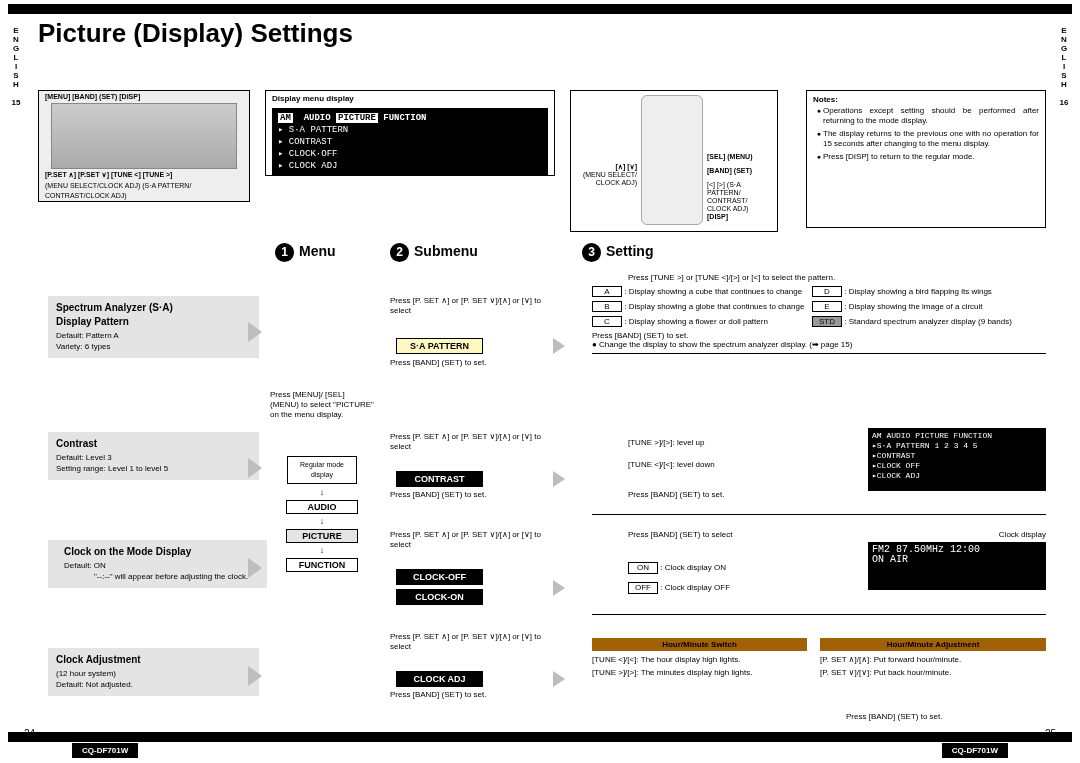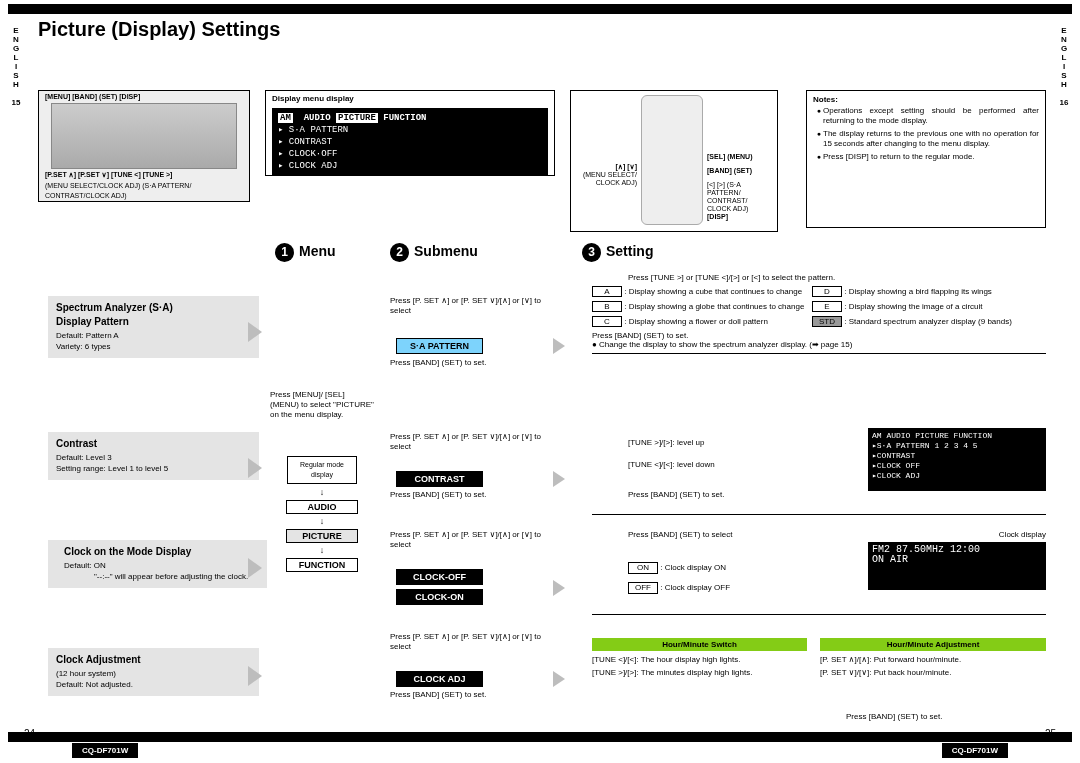--- a/index.html
+++ b/index.html
@@ -30,21 +30,21 @@
     font-size: 8px;
     font-weight: bold;
     line-height: 9px;
   }
   .side-left { left: 6px; }
   .side-right { right: 6px; }
   .title {
     position: absolute;
     top: 18px;
     left: 38px;
-    font-size: 20px;
+    font-size: 26px;
     font-weight: bold;
   }
   .pgnum-left, .pgnum-right {
     position: absolute;
     bottom: 24px;
     font-size: 10px;
   }
   .pgnum-left { left: 24px; }
   .pgnum-right { right: 24px; }
   .footer-model {
@@ -165,21 +165,21 @@
   .rm-box { border:1px solid #000; font-size:7px; padding:3px; width:62px; margin:0 auto 4px auto; text-align:center; }
   .down-arrow { text-align:center; font-size:9px; line-height:9px;}
 
   
   .pill {
     position:absolute; left:396px; width:85px;
     border:1px solid #000; background:#000; color:#fff;
     text-align:center; font-weight:bold; font-size:9px;
     padding:2px 0;
   }
-  .pill-w { background:#7dd3fc; color:#000; }
+  .pill-w { background:#fef9c3; color:#000; }
   .subnote {
     position:absolute; left:390px; width:160px;
     font-size:8px; line-height:10px;
   }
   .tri2 {
     position:absolute; width:0; height:0;
     border-top:8px solid transparent;
     border-bottom:8px solid transparent;
     border-left:12px solid #bdbdbd;
   }
@@ -197,21 +197,21 @@
   .settable .row .c2 { flex:1; }
   hr.thin { border:none; border-top:1px solid #000; margin:4px 0; }
   .mini-screen {
     position:absolute; background:#000; color:#fff;
     font-family:"Courier New", monospace; font-size:8px;
     padding:3px 4px; line-height:10px;
   }
   .hmbox {
     position:absolute; font-size:8px; width:215px;
   }
-  .hmbox .bh { background:#84cc16; text-align:center; font-weight:bold; padding:2px 0; margin-bottom:4px;}
+  .hmbox .bh { background:#a16207; text-align:center; font-weight:bold; padding:2px 0; margin-bottom:4px;}
   .hmbox .ln { margin-bottom:4px; }
 
 </style>
 </head>
 <body>
 
 <div class="top-rule"></div>
 <div class="bottom-rule"></div>
 
 <div class="side-label side-left">

